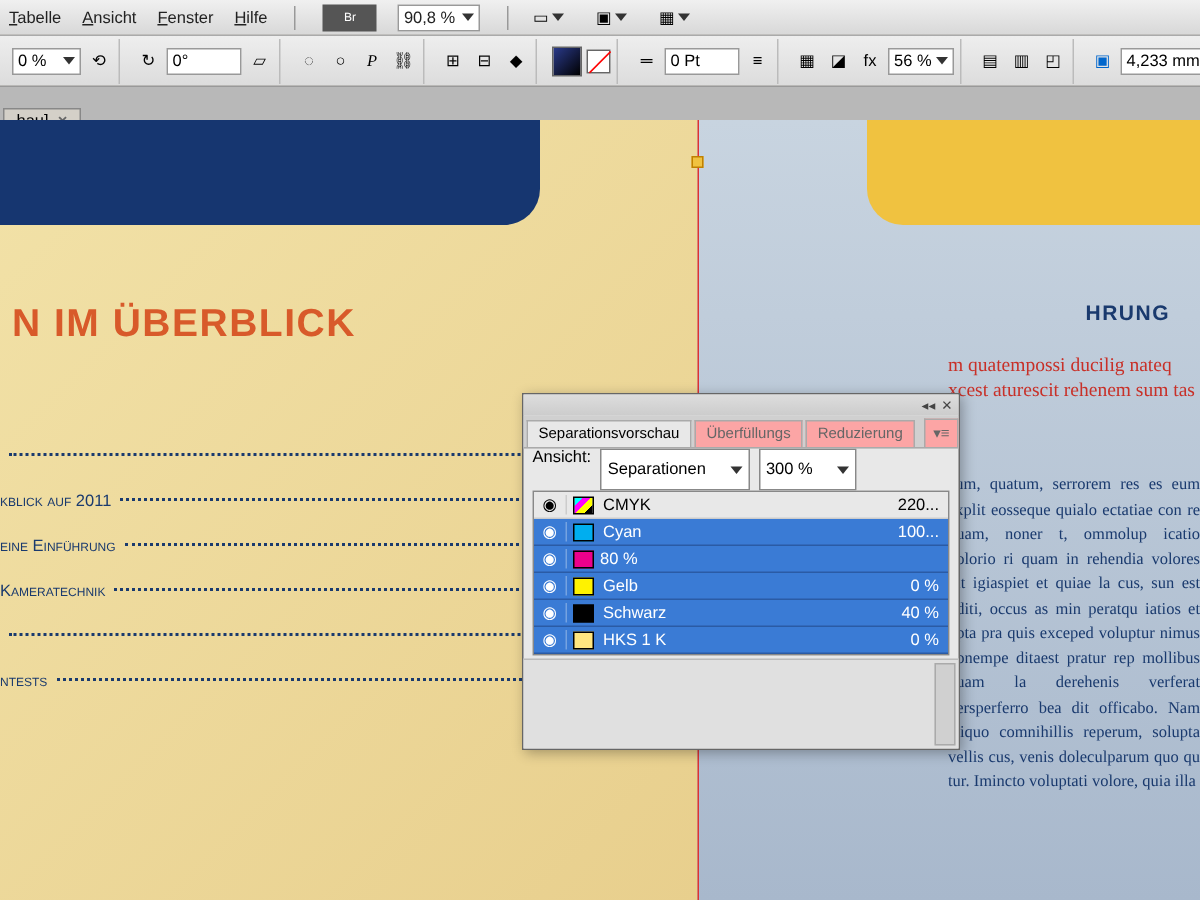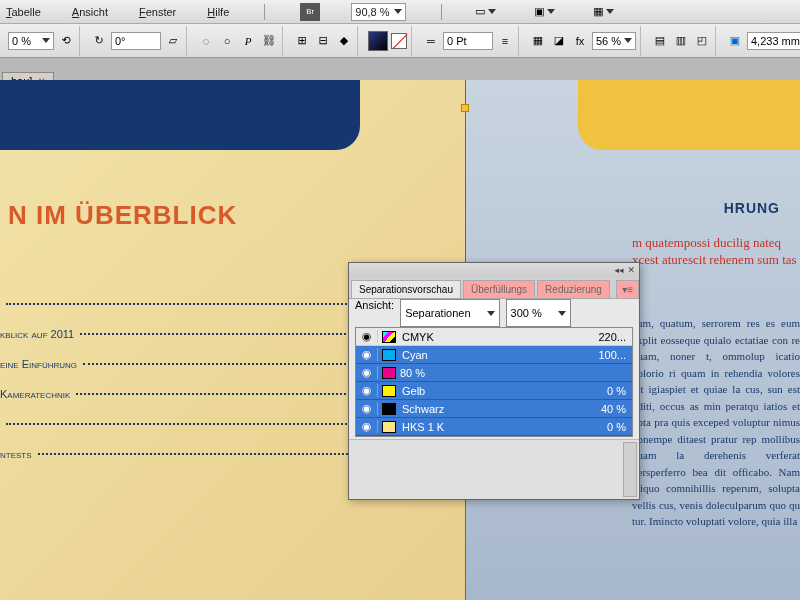--- a/index.html
+++ b/index.html
@@ -1,17 +1,17 @@
 <!DOCTYPE html>
 <html><head>
 <meta charset="utf-8">
 <style>
 *{margin:0;padding:0;box-sizing:border-box;font-family:Tahoma,Arial,sans-serif;font-size:11px}
 body{width:800px;height:600px;overflow:hidden;background:#d4d0c8;position:relative}
-.menubar{height:24px;background:linear-gradient(#f0f0f0,#d8d8d8);display:flex;align-items:center;padding:0 6px;gap:31px;border-bottom:1px solid #aaa}
+.menubar{height:24px;background:linear-gradient(#f0f0f0,#d8d8d8);display:flex;align-items:center;padding:0 6px;gap:14px;border-bottom:1px solid #aaa}
 .menubar span{color:#222;cursor:default}
 .menubar .und{text-decoration:underline}
 .menubar .sep{width:1px;height:16px;background:#999;margin:0 4px}
 .zoom-box{display:flex;align-items:center;gap:4px;border:1px solid #999;background:#fff;padding:1px 3px;height:18px}
 .tri{width:0;height:0;border-left:4px solid transparent;border-right:4px solid transparent;border-top:5px solid #333}
 .toolbar{height:34px;background:linear-gradient(#eee,#dcdcdc);border-bottom:1px solid #999;display:flex;align-items:center;padding:0 4px;gap:6px;overflow:hidden}
 .tool-grp{display:flex;align-items:center;gap:3px;padding:0 4px;border-right:1px solid #bbb;height:30px}
 .ico{width:18px;height:18px;display:flex;align-items:center;justify-content:center;border:1px solid transparent}
 .field{background:#fff;border:1px solid #999;height:18px;padding:0 3px;min-width:40px;display:flex;align-items:center;justify-content:space-between}
 .tabbar{height:32px;background:#b8b8b8;border-bottom:1px solid #888;display:flex;align-items:flex-end;padding-left:2px}
@@ -53,21 +53,21 @@
 </style>
 </head>
 <body>
 
 <div class="menubar">
   <span><span class="und">T</span><span>abelle</span></span>
   <span><span class="und">A</span><span>nsicht</span></span>
   <span><span class="und">F</span><span>enster</span></span>
   <span><span class="und">H</span><span>ilfe</span></span>
   <div class="sep"></div>
-  <div class="ico" style="background:#555;color:#fff;font-size:8px;width:20px">Br</div>
+  <div class="ico" style="background:#555;color:#fff;font-size:8px;width:36px">Br</div>
   <div class="zoom-box">
       <span>90,8 %</span>
       <div class="tri"></div>
     </div>
   <div class="sep"></div>
   <div class="ico">▭<div class="tri" style="margin-left:2px"></div></div>
   <div class="ico" style="margin-left:10px">▣<div class="tri" style="margin-left:2px"></div></div>
   <div class="ico" style="margin-left:10px">▦<div class="tri" style="margin-left:2px"></div></div>
 </div>
 

